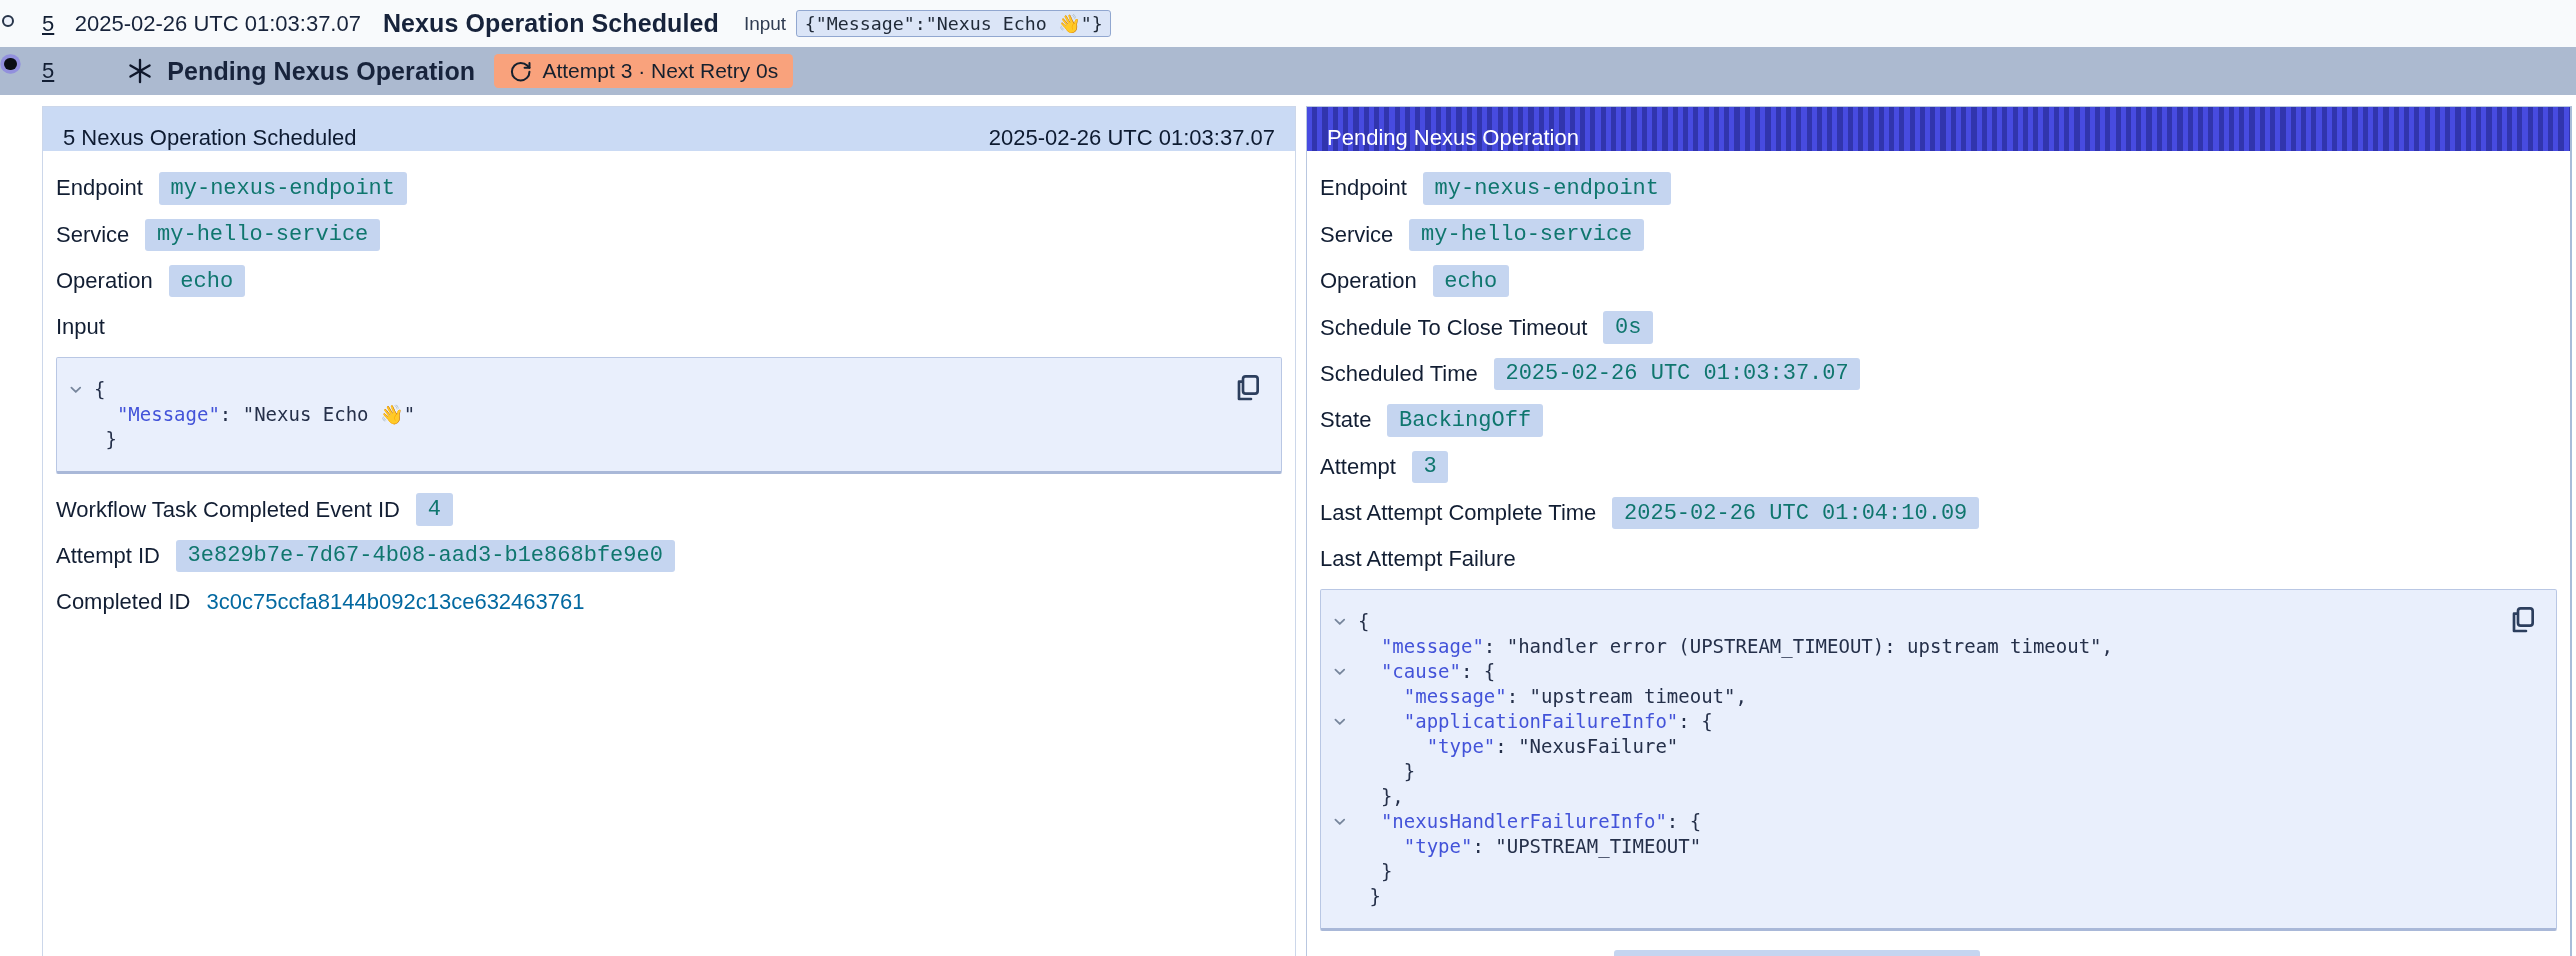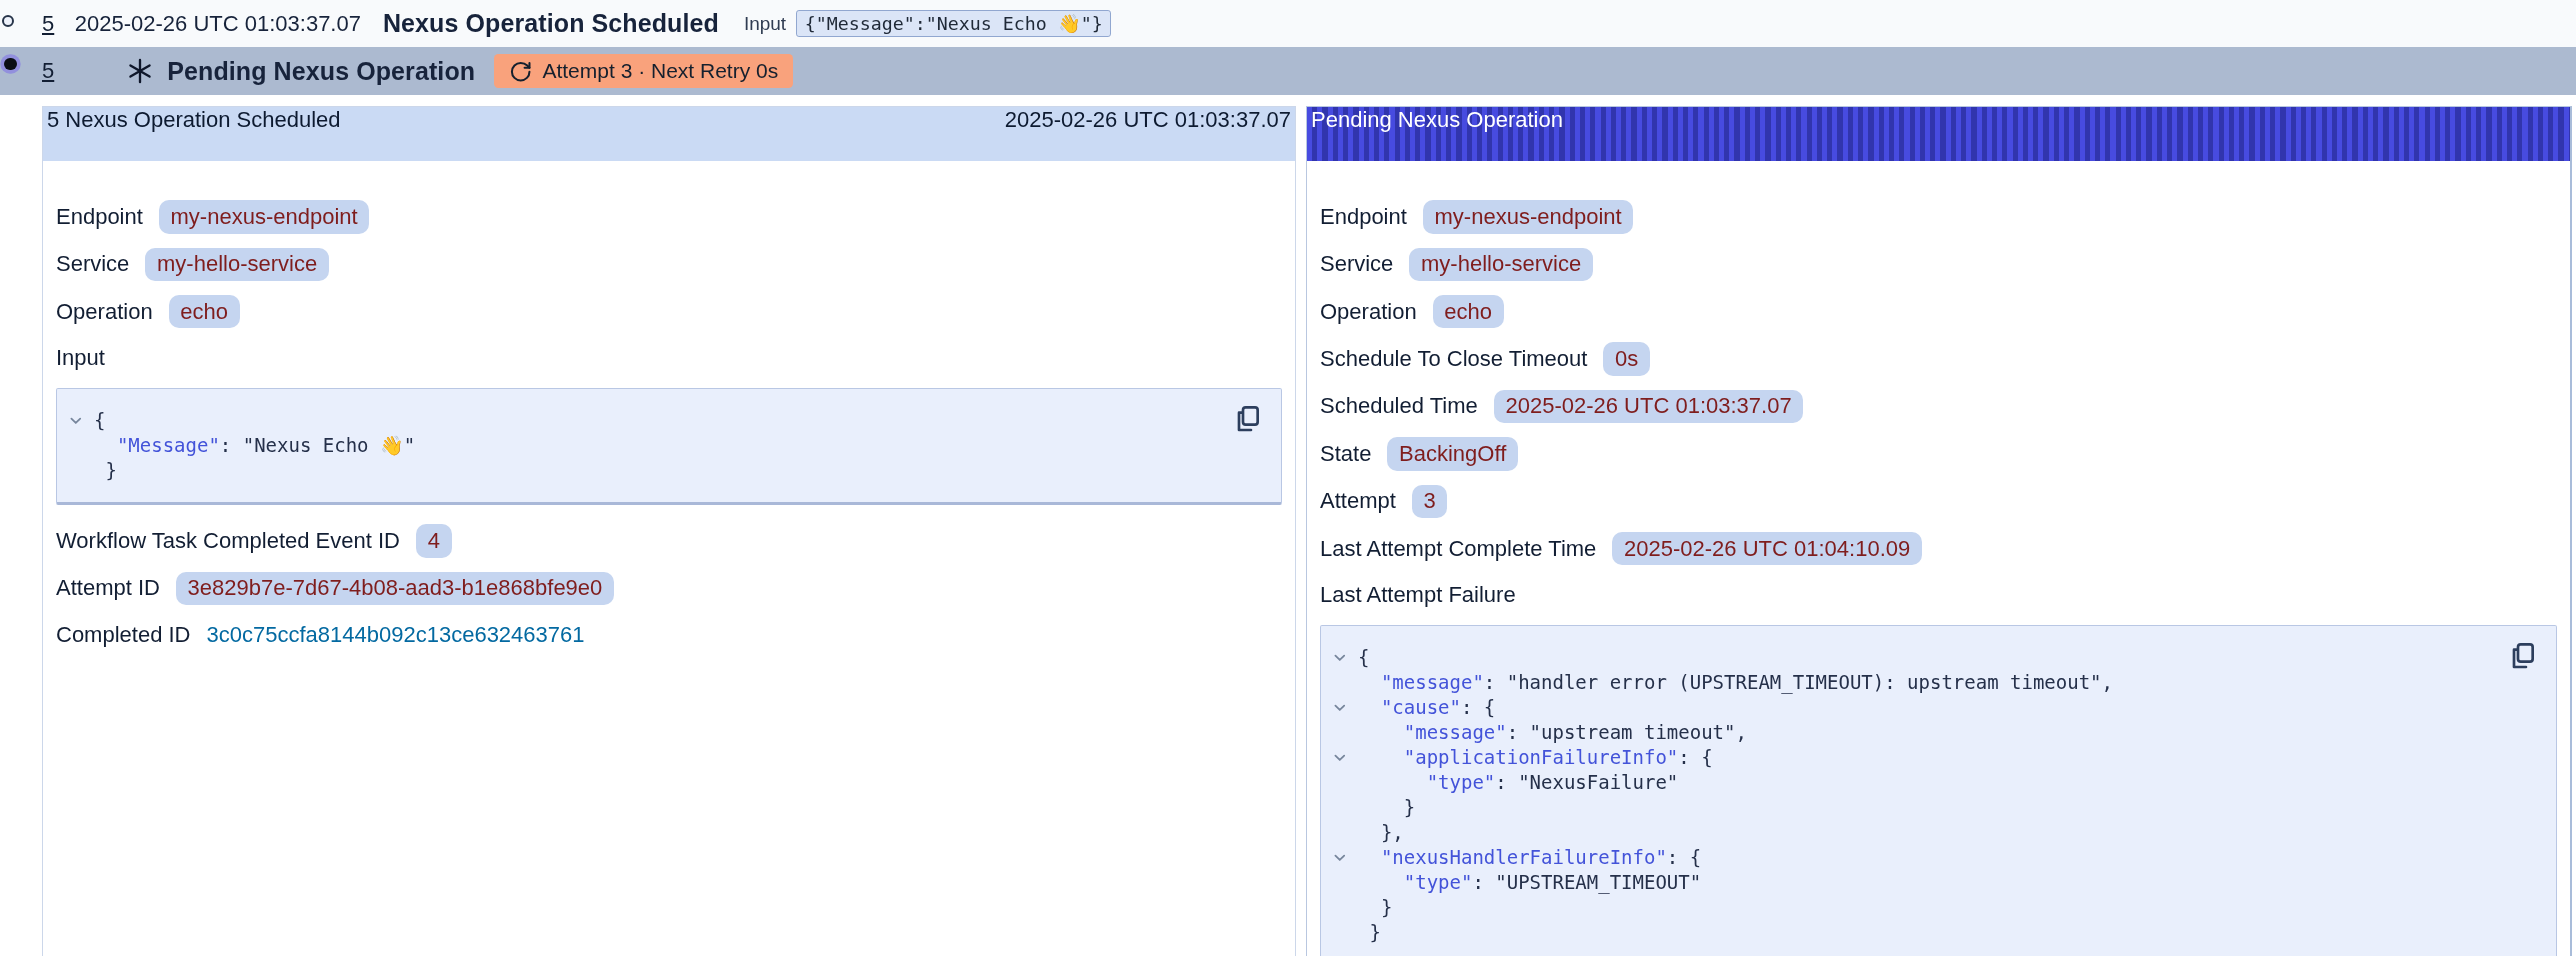--- a/index.html
+++ b/index.html
@@ -31,30 +31,30 @@
   .asterisk { margin-left:72px; display:inline-flex; }
   .row2 .ev-title { margin-left:13px; }
   .retry-badge { margin-left:19px; display:inline-flex; align-items:flex-end; gap:10.3px;
                  background:var(--badge-orange,#f9a27c); border-radius:4.4px; padding:5.1px 14.6px;
                  font-size:21px; color:#15202e; }
 
   
   .panel { position:absolute; top:106px; bottom:0; background:#fff; }
   .panel-left  { left:42px;   width:1254px; border:1.5px solid #ccd7ea; border-bottom:none; }
   .panel-right { left:1306px; width:1266px; border:1.5px solid #b9c7e0; border-right:2.9px solid #a9bcd9; border-bottom:none; }
-  .ph { height:54px; display:flex; align-items:flex-start; justify-content:space-between;
-        padding:0 4px; font-size:22px; }
+  .ph { height:44px; display:flex; align-items:flex-end; justify-content:space-between;
+        padding:0 20px; font-size:22px; }
   .ph-left  { background:var(--panel-header-blue,#cadaf4); color:#0d1a30; }
   .ph-right { background:repeating-linear-gradient(90deg, var(--stripe-light,#474be0) 0 5.1px, var(--stripe-dark,#3135ad) 5.1px 10.3px);
               color:#fff; }
-  .pbody { padding:7.3px 13px 17.6px 13px;margin-top:18px; }
+  .pbody { padding:7.3px 13px 17.6px 13px; }
 
   .field { display:flex; align-items:center; gap:16px; margin:14px 0; min-height:32px; font-size:22px; }
   .flabel { color:#121e33; white-space:nowrap; }
-  .chip { background:var(--chip-blue,#c5d5f0); border-radius:10px; padding:3.7px 11.7px; color:#7f1d1d; white-space:nowrap; }
+  .chip { background:var(--chip-blue,#c5d5f0); border-radius:3px; padding:3.7px 11.7px; color:#0f766e; white-space:nowrap;font-family:Liberation Mono, monospace; }
   .link-val { color:#0369a1; cursor:pointer; }
 
   
   .json-box { position:relative; margin:2.9px 0 19px 0;
               background:var(--json-bg,#e9effc);
               border:1.5px solid var(--json-border,#b9c7e4); border-bottom:3.7px solid #a9b8d8;
               border-radius:2.2px; padding:19px 66px 19px 0; }
   .json-line { display:flex; align-items:center; font-family:"DejaVu Sans Mono", monospace;
                font-size:19px; line-height:25px; }
   .gutter { flex:0 0 37px; display:flex; justify-content:center; align-items:center; }

